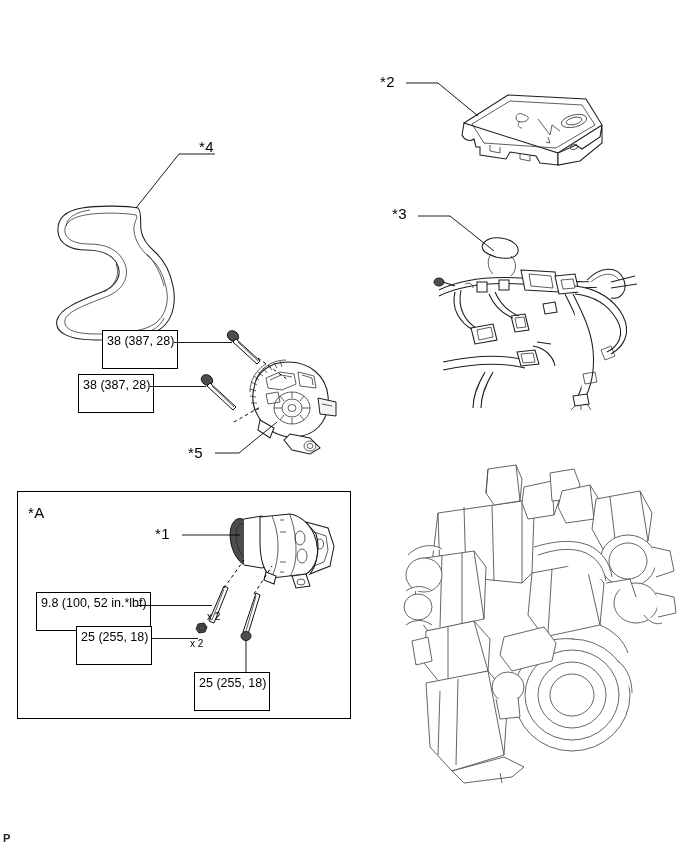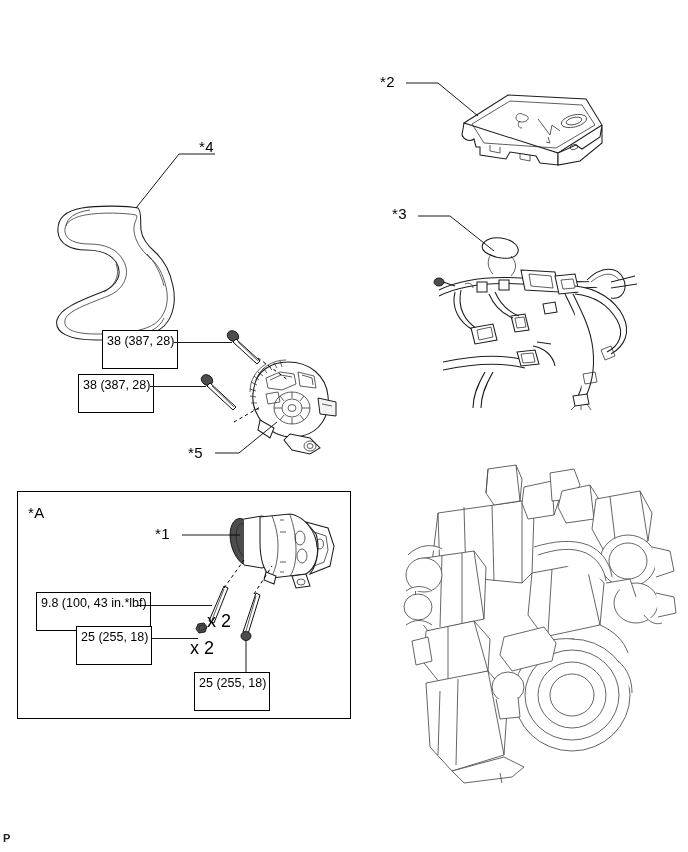--- a/index.html
+++ b/index.html
@@ -28,21 +28,21 @@
     background:#fff;
     font-size:12.5px;
     line-height:1;
     padding:4px 3px 20px 4px;
     white-space:nowrap;
     color:#000;
     box-sizing:border-box;
   }
 
   .xmult{
-    font-size:18px;
+    font-size:10px;
     color:#000;
     white-space:nowrap;
     line-height:1;
   }
 
   
   .panel{
     border:1.6px solid #000;
     background:transparent;
     box-sizing:border-box;
@@ -473,21 +473,21 @@
     </svg>
   </div>
 
   <div class="abs" style="left:194px;top:621px;width:16px;height:16px;">
     <svg width="16" height="16" viewBox="0 0 16 16" aria-hidden="true">
       <path class="dk" d="M 4,3 L 10,2 L 13,6 L 11,11 L 5,12 L 2,8 Z"></path>
       <path class="part-thin" d="M 5,5 L 10,4 L 11,8 L 6,10 Z"></path>
     </svg>
   </div>
 
-  <div class="abs torque" style="left:36px;top:592px;">9.8 (100, 43 in.*lbf)</div>
+  <div class="abs torque" style="left:36px;top:592px;">9.8 (100, 52 in.*lbf)</div>
   <div class="abs" style="left:137px;top:604px;width:75px;height:3px;">
     <svg width="75" height="3" viewBox="0 0 75 3" aria-hidden="true">
       <path class="ln-thin" d="M 0,1.5 L 75,1.5"></path>
     </svg>
   </div>
   <div class="abs xmult" style="left:207px;top:612px;">x 2</div>
 
   <div class="abs torque" style="left:76px;top:626px;">25 (255, 18)</div>
   <div class="abs" style="left:152px;top:637px;width:46px;height:3px;">
     <svg width="46" height="3" viewBox="0 0 46 3" aria-hidden="true">

